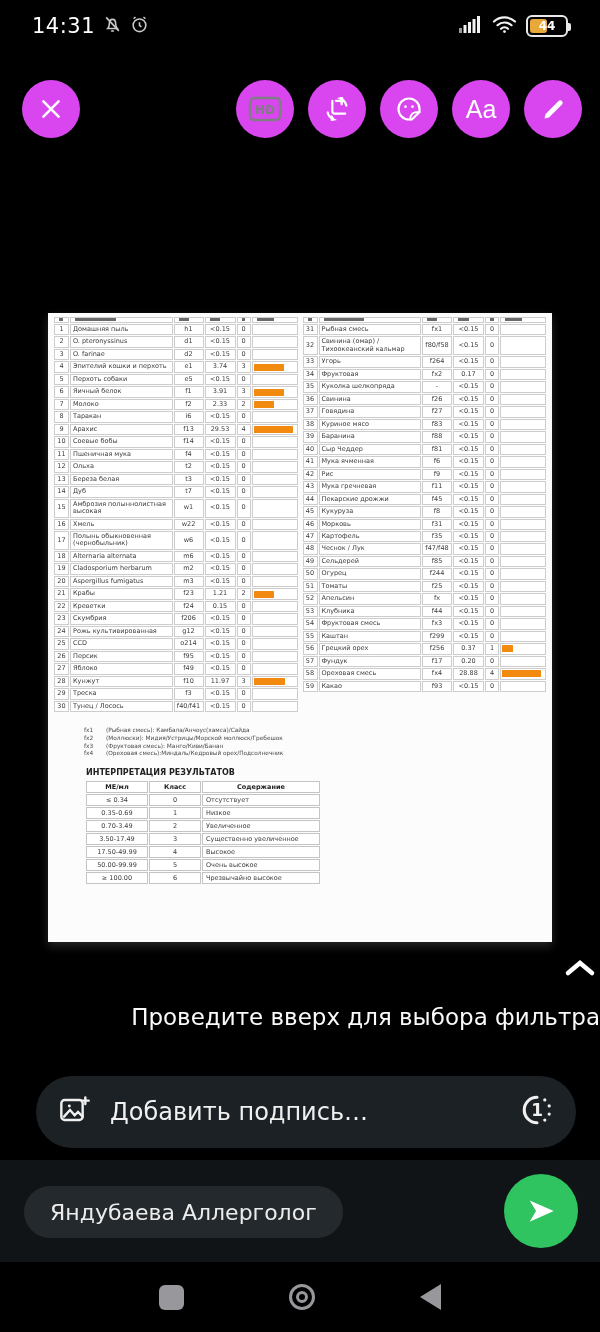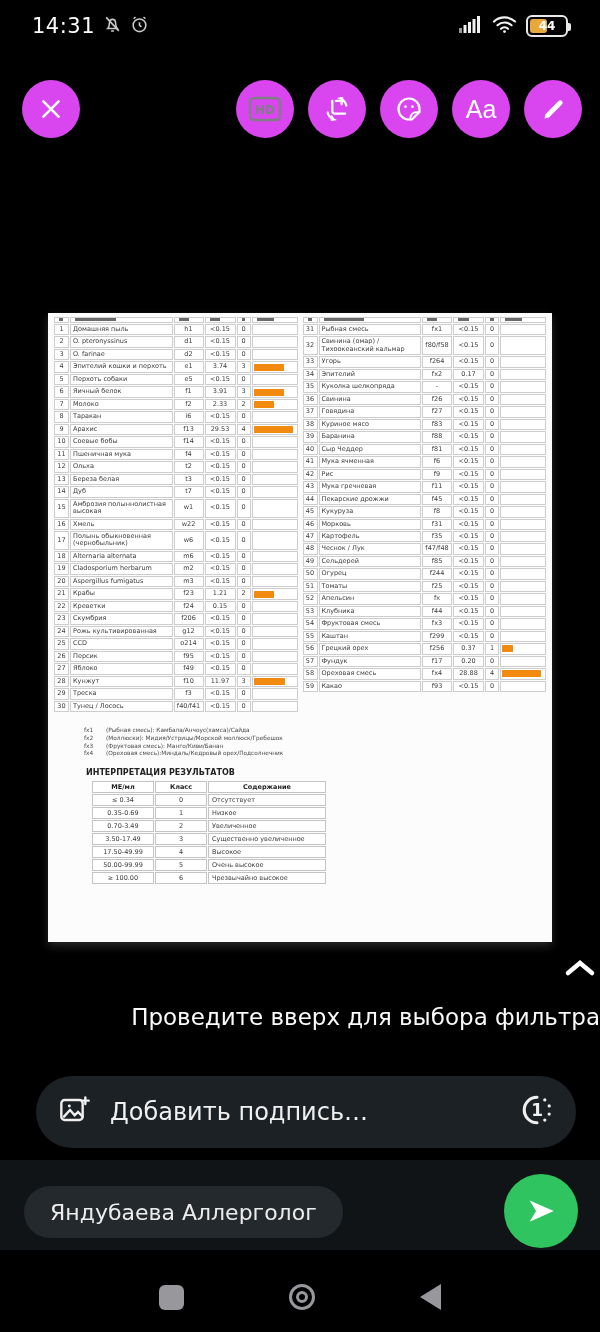--- a/index.html
+++ b/index.html
@@ -40,37 +40,37 @@
   .bar{height:7px;border-radius:0.5px;}
   .cut-row .t-cell{min-height:4px;height:6px;align-items:flex-end;}
   .cut-row .t-cell::after{content:"";display:block;height:3px;width:70%;margin:0 auto 0 2px;
                           background:linear-gradient(90deg,#6a6a6a 0 60%,transparent 60%);}
   
   .footnotes{margin:14px 0 0 30px;}
   .fn-line{display:grid;grid-template-columns:22px 1fr;font-size:5.8px;line-height:1.35;color:#4a4a4a;}
   
   .interp{margin:10px 0 0 32px;width:236px;}
   .interp-title{font-size:8px;font-weight:700;text-align:left;margin-bottom:4px;color:#222;}
-  .i-row{display:grid;grid-template-columns:62px 52px 118px;gap:1px;margin-bottom:1px;margin-left:6px;}
+  .i-row{display:grid;grid-template-columns:62px 52px 118px;gap:1px;margin-bottom:1px;}
   .i-cell{border:1px solid #c4c4c4;background:#fff;font-size:6.5px;min-height:9px;display:flex;
           align-items:center;padding:1px 3px;color:#3b3b3b;}
   .i-cell.center{justify-content:center;}
   .i-head .i-cell{font-weight:700;justify-content:center;color:#222;}
 
   
   .filter-hint{position:absolute;top:958px;left:0;right:0;text-align:right;}
   .filter-hint .txt{margin-top:22px;font-size:23px;color:#fafafa;}
 
   
   .caption-bar{position:absolute;left:36px;right:24px;top:1076px;height:72px;border-radius:36px;
                background:#1c2125;display:flex;align-items:center;padding:0 22px;}
   .caption-text{flex:1;margin-left:20px;font-size:24px;color:#f0f0f0;}
 
   
-  .bottom-panel{position:absolute;left:0;right:0;top:1160px;height:90px;background:#111417;}
+  .bottom-panel{position:absolute;left:0;right:0;top:1160px;height:102px;background:#111417;}
   .chip{position:absolute;left:24px;top:26px;height:52px;border-radius:26px;background:#24292d;
         display:flex;align-items:center;padding:0 26px;font-size:22px;color:#ececec;}
   .send-btn{position:absolute;right:22px;top:14px;width:74px;height:74px;border-radius:50%;
             border:none;display:flex;align-items:center;justify-content:center;cursor:pointer;}
 
   
   .nav-bar{position:absolute;left:0;right:0;bottom:0;height:70px;background:#000;
            display:flex;align-items:center;justify-content:center;gap:105px;}
   .nav-square{width:25px;height:25px;border-radius:6px;background:#97979c;}
   .nav-circle{width:26px;height:26px;border-radius:50%;border:3px solid #97979c;
@@ -461,21 +461,21 @@
           <div class="t-row">
             <div class="t-cell c-num">33</div>
             <div class="t-cell c-name">Угорь</div>
             <div class="t-cell c-code">f264</div>
             <div class="t-cell c-value">&lt;0.15</div>
             <div class="t-cell c-cls">0</div>
             <div class="t-cell c-bar"></div>
           </div>
           <div class="t-row">
             <div class="t-cell c-num">34</div>
-            <div class="t-cell c-name">Эпителий</div>
+            <div class="t-cell c-name">Фруктовая</div>
             <div class="t-cell c-code">fx2</div>
             <div class="t-cell c-value">0.17</div>
             <div class="t-cell c-cls">0</div>
             <div class="t-cell c-bar"></div>
           </div>
           <div class="t-row">
             <div class="t-cell c-num">35</div>
             <div class="t-cell c-name">Куколка шелкопряда</div>
             <div class="t-cell c-code">-</div>
             <div class="t-cell c-value">&lt;0.15</div>

